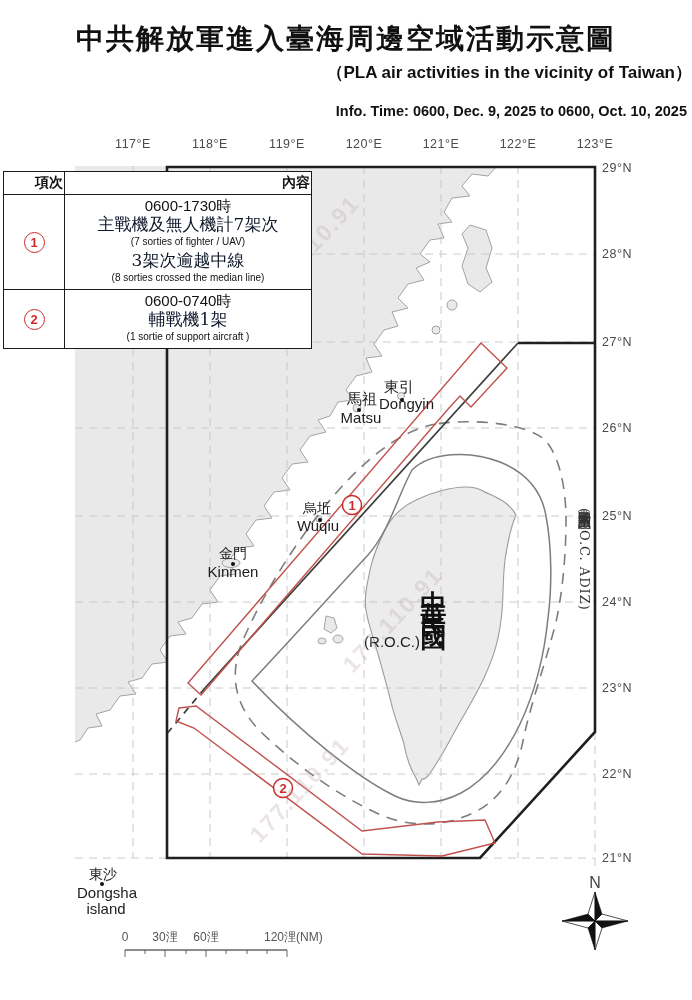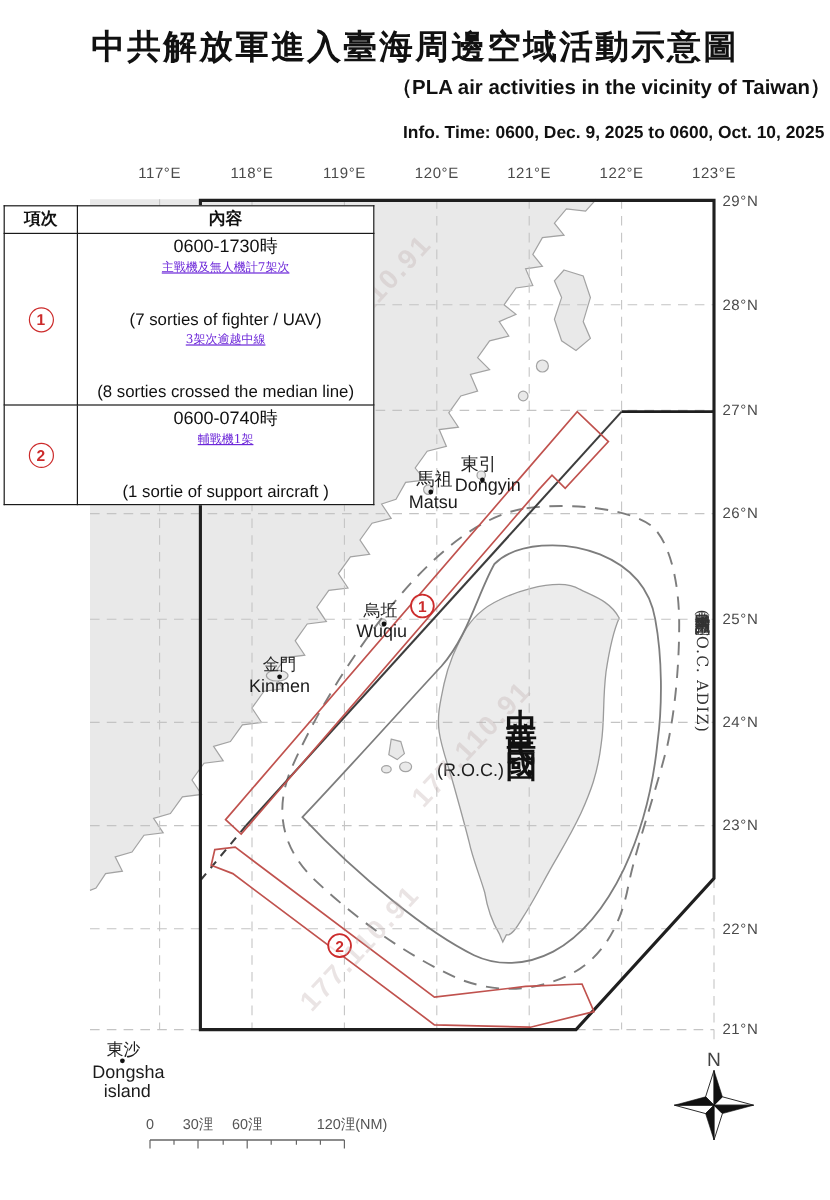--- a/index.html
+++ b/index.html
@@ -11,25 +11,25 @@
   .title-en{position:absolute;top:61px;left:0;right:0;text-align:right;
     font-family:"Liberation Sans",sans-serif;font-weight:bold;font-size:17px;color:#111;}
   .info-zh{position:absolute;top:87px;right:5px;font-weight:bold;font-size:13px;color:#111;
     font-family:"Liberation Sans",sans-serif;}
   .info-en{position:absolute;top:103px;right:5px;font-weight:bold;font-size:14.5px;color:#111;
     font-family:"Liberation Sans",sans-serif;}
   
   .panel{position:absolute;left:3px;top:171px;width:309px;background:#fff;
     border-collapse:collapse;table-layout:fixed;}
   .panel td,.panel th{border:1.5px solid #1a1a1a;padding:2px 1px;text-align:center;vertical-align:middle;}
-  .panel th{font-size:14px;font-weight:bold;font-family:"DejaVu Serif",serif;color:#111;}
+  .panel th{font-size:14px;font-weight:bold;font-family:"DejaVu Serif",serif;color:#111;text-align:right;}
   .col-num{width:58px;}
   .t-time{font-size:15px;line-height:18px;color:#111;font-family:"Liberation Sans",sans-serif;}
-  .t-zh{font-size:10px;line-height:18px;color:#6d28d9;font-family:"DejaVu Serif",serif;text-decoration:underline;}
-  .t-en{font-size:14px;line-height:18px;color:#111;font-family:"Liberation Sans",sans-serif;margin-top:24px;}
+  .t-zh{font-size:17px;line-height:18px;color:#0f172a;font-family:"DejaVu Serif",serif;}
+  .t-en{font-size:10px;line-height:18px;color:#111;font-family:"Liberation Sans",sans-serif;}
   .circ{display:inline-flex;width:19px;height:19px;border:1.7px solid #cc2b2b;border-radius:50%;
     color:#cc2b2b;align-items:center;justify-content:center;font-size:13px;font-weight:bold;
     font-family:"Liberation Sans",sans-serif;}
   
   .adiz-label{position:absolute;left:575px;top:499px;height:245px;writing-mode:vertical-rl;
     font-size:13px;color:#333;letter-spacing:1px;font-family:"DejaVu Serif",serif;}
   .taiwan-label{position:absolute;left:417px;top:570px;height:160px;writing-mode:vertical-rl;
     font-size:26px;font-weight:bold;letter-spacing:12px;color:#111;font-family:"DejaVu Serif",serif;}
   .wm{position:absolute;font-size:23px;font-weight:bold;letter-spacing:2px;
     color:rgba(190,172,172,0.33);transform:translate(-50%,-50%) rotate(-47deg);

